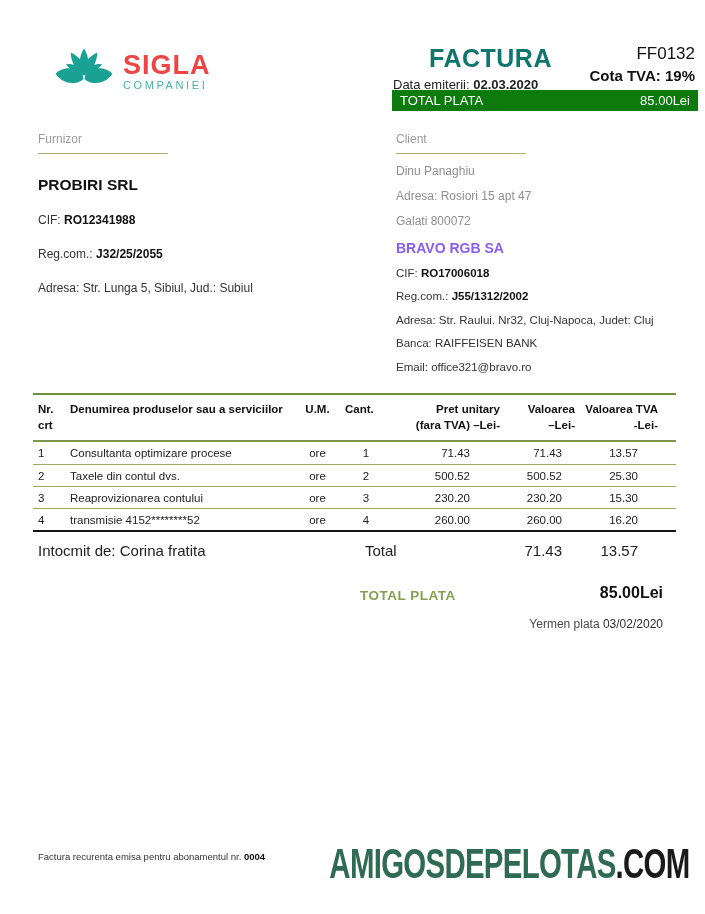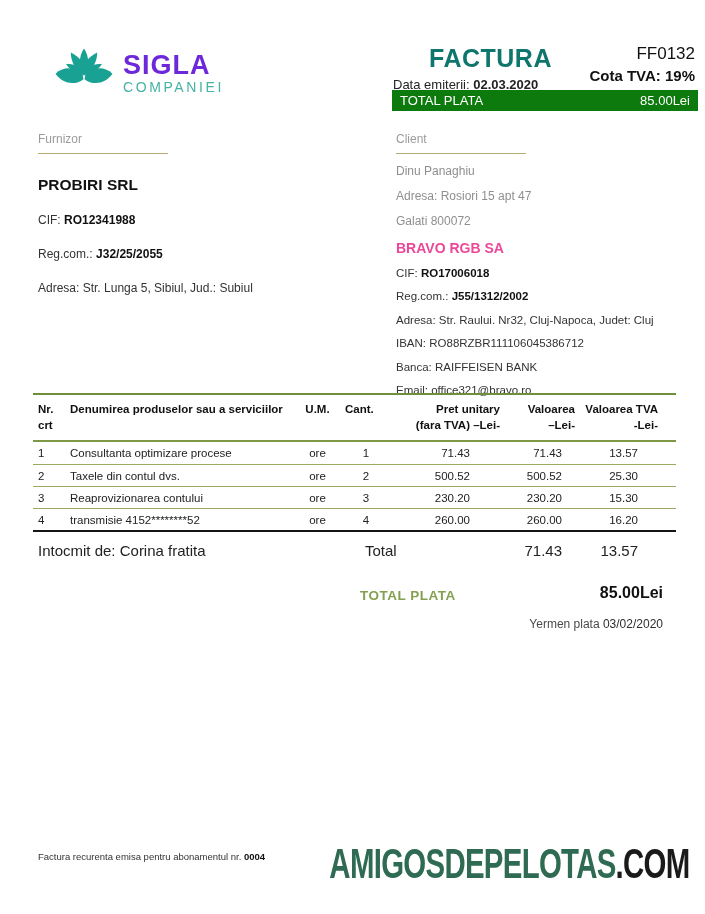--- a/index.html
+++ b/index.html
@@ -4,22 +4,22 @@
 <style>
   * { margin:0; padding:0; box-sizing:border-box; }
   html,body { background:#ffffff; }
   body { font-family:"Liberation Sans", sans-serif; color:#2e2e2e; }
   .page { position:relative; width:705px; height:914px; background:#ffffff; overflow:hidden; }
 
   
   .logo { position:absolute; left:55px; top:40px; display:flex; align-items:flex-start; }
   .logo svg { display:block; }
   .brand-text { margin-left:10px; padding-top:12px; }
-  .brand-name { font-size:27px; font-weight:bold; color:#6d28d9; letter-spacing:1px; line-height:26px; }
-  .brand-sub  { font-size:14px; color:#45b2a4; letter-spacing:2.6px; margin-top:1px; }
+  .brand-name { font-size:27px; font-weight:bold; color:#ef4444; letter-spacing:1px; line-height:26px; }
+  .brand-sub  { font-size:11px; color:#45b2a4; letter-spacing:2.6px; margin-top:1px; }
 
   .invoice-head { position:absolute; left:393px; top:44px; }
   .invoice-title { font-size:25px; font-weight:bold; color:#0f766e; letter-spacing:0.5px;margin-left:36px; }
   .date-line { font-size:13px; color:#222; margin-top:4px; }
   .date-line .val { font-weight:bold; }
 
   .invoice-meta { position:absolute; right:10px; top:44px; text-align:right; width:220px; }
   .invoice-number { font-size:17px; color:#111; }
   .vat-info { font-size:15px; font-weight:bold; color:#111; margin-top:3px; }
 
@@ -31,21 +31,21 @@
   .section-label { font-size:12px; color:#9b9b9b; }
   .section-rule { width:130px; border-bottom:1px solid #b5aa72; margin-top:7px; }
 
   .supplier { position:absolute; left:38px; top:132px; width:330px; }
   .supplier .name { font-size:15.5px; font-weight:bold; color:#111; margin-top:22px; }
   .supplier .line { font-size:12px; color:#333; margin-top:19px; line-height:15px; }
   .supplier .line b { color:#111; }
 
   .client { position:absolute; left:396px; top:132px; width:300px; }
   .client .gray { font-size:12px; color:#8f8f8f; margin-top:10px; line-height:15px; }
-  .client .company { font-size:14px; font-weight:bold; color:#ec4899; margin-top:11px; }
+  .client .company { font-size:14px; font-weight:bold; color:#8b5cf6; margin-top:11px; }
   .client .line { font-size:11.5px; color:#333; margin-top:9.5px; line-height:14px; }
   .client .line b { color:#111; }
 
   
   .items { position:absolute; left:33px; top:393px; width:643px; }
   .grid { display:grid; grid-template-columns:33px 229px 45px 52px 108px 75px 101px; }
   .thead { border-top:2px solid #6e8f3c; border-bottom:2px solid #7d9747; padding:6px 0 7px 0; }
   .thead .c { font-size:11.5px; font-weight:bold; color:#111; line-height:16px; }
   .a-l{text-align:left} .a-c{text-align:center} .a-r{text-align:right}
   .p1{padding-left:5px} .p2{padding-left:4px} .p4h{padding-left:5px}
@@ -147,21 +147,20 @@
     <div class="company">BRAVO RGB SA</div>
     <div class="line">
       <span>CIF:</span>
       <b>RO17006018</b>
     </div>
     <div class="line">
       <span>Reg.com.:</span>
       <b>J55/1312/2002</b>
     </div>
     <div class="line">Adresa: Str. Raului. Nr32, Cluj-Napoca, Judet: Cluj</div>
-    <div class="line">IBAN: RO88RZBR111106045386712</div>
     <div class="line">Banca: RAIFFEISEN BANK</div>
     <div class="line">Email: office321@bravo.ro</div>
   </div>
 
   <div class="items">
     <div class="grid thead">
       <div class="c a-l p1">
         <div>Nr.</div>
           <div>crt</div>
       </div>

